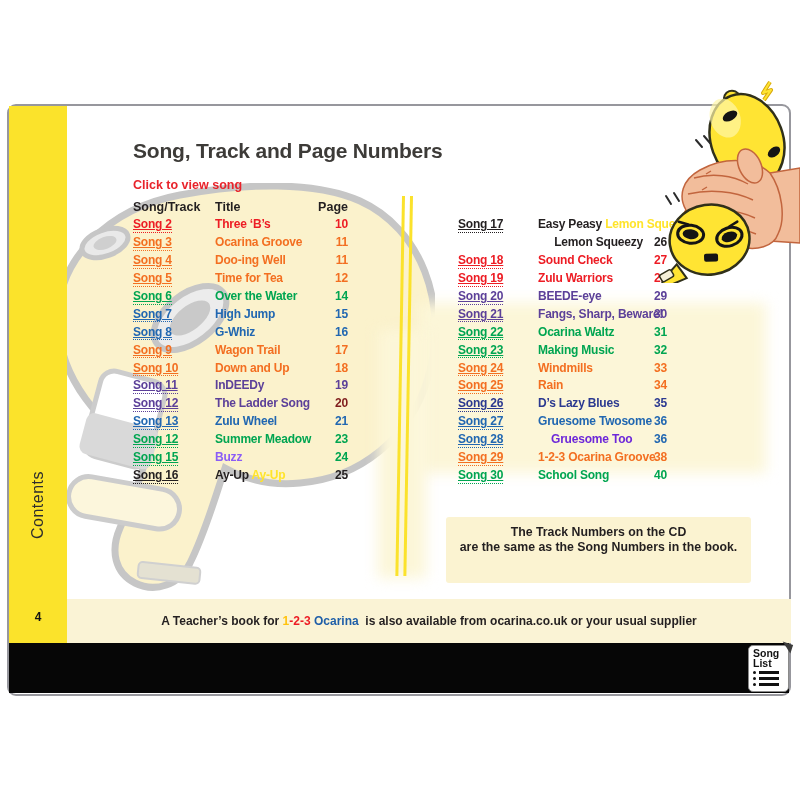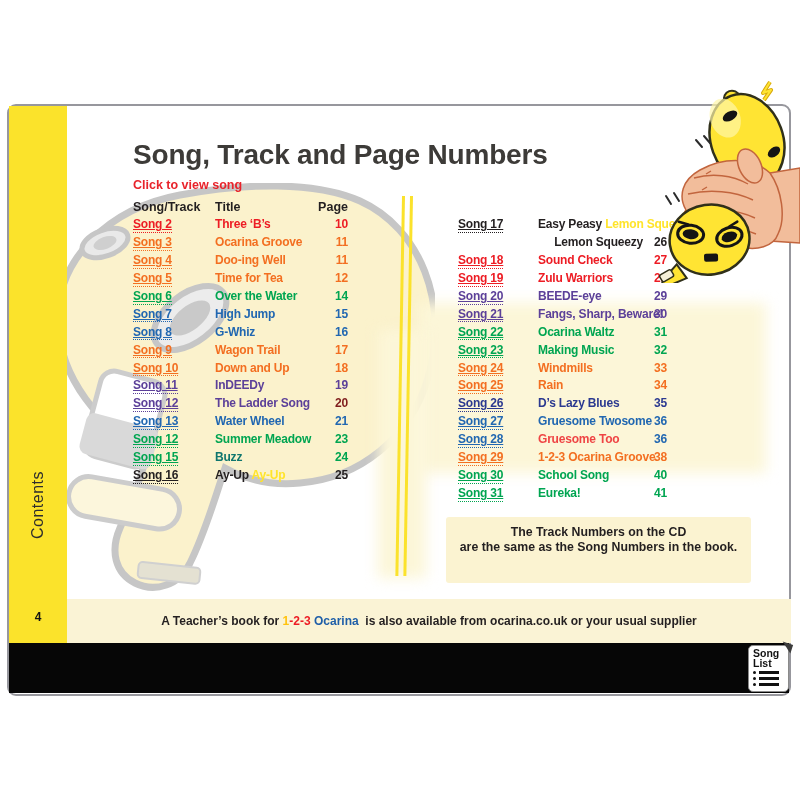--- a/index.html
+++ b/index.html
@@ -20,21 +20,21 @@
   .contents-wrap span{
     transform:rotate(-90deg);white-space:nowrap;font-size:16px;color:#2d2d2d;letter-spacing:.5px;
   }
   .page-num{left:9px;top:610px;width:58px;text-align:center;font-size:12px;font-weight:bold;color:#121212;}
   
   .watermark{left:30px;top:183px;width:405px;height:420px;z-index:0;}
   .band1{left:418px;top:303px;width:348px;height:170px;background:#FCF6D8;filter:blur(7px);z-index:0;}
   .band2{left:378px;top:330px;width:48px;height:248px;background:#FCF6D8;filter:blur(7px);z-index:0;}
   
   .content{left:0;top:0;width:800px;height:800px;z-index:2;}
-  .main-title{left:133px;top:139px;font-size:28px;font-weight:bold;color:#3D3B38;letter-spacing:-.2px;}
+  .main-title{left:133px;top:139px;font-size:21px;font-weight:bold;color:#3D3B38;letter-spacing:-.2px;}
   .subtitle{left:133px;top:178px;font-size:12.5px;font-weight:bold;color:#E8232B;}
   .hdr{top:200px;font-size:12.5px;font-weight:bold;color:#231F20;}
   .hdr-song{left:133px;}
   .hdr-title{left:215px;}
   .hdr-page{left:300px;width:48px;text-align:right;}
   .song-table{top:217px;}
   .song-table .row{height:17.95px;position:relative;}
   .row span{font-size:12px;font-weight:bold;letter-spacing:-.2px;white-space:nowrap;}
   .c-song{position:absolute;left:0;top:0;}
   .c-song .lnk{display:inline-block;text-decoration:underline;border-bottom:1.5px dotted currentColor;line-height:1.15;cursor:pointer;}
@@ -170,31 +170,31 @@
         <span class="c-title"><span style="color: rgb(92, 64, 153);">InDEEDy</span></span>
         <span class="c-page" style="color: rgb(92, 64, 153);">19</span>
       </div>
       <div class="row">
         <span class="c-song"><span class="lnk" style="color: rgb(92, 64, 153);">Song 12</span></span>
         <span class="c-title"><span style="color: rgb(92, 64, 153);">The Ladder Song</span></span>
         <span class="c-page" style="color: #7f1d1d;">20</span>
       </div>
       <div class="row">
         <span class="c-song"><span class="lnk" style="color: rgb(33, 103, 177);">Song 13</span></span>
-        <span class="c-title"><span style="color: rgb(33, 103, 177);">Water Wheel</span></span>
+        <span class="c-title"><span style="color: rgb(33, 103, 177);">Zulu Wheel</span></span>
         <span class="c-page" style="color: rgb(33, 103, 177);">21</span>
       </div>
       <div class="row">
         <span class="c-song"><span class="lnk" style="color: rgb(0, 165, 81);">Song 12</span></span>
         <span class="c-title"><span style="color: rgb(0, 165, 81);">Summer Meadow</span></span>
         <span class="c-page" style="color: rgb(0, 165, 81);">23</span>
       </div>
       <div class="row">
         <span class="c-song"><span class="lnk" style="color: rgb(0, 165, 81);">Song 15</span></span>
-        <span class="c-title"><span style="color: #0f766e;">Buzz</span></span>
+        <span class="c-title"><span style="color: #8b5cf6;">Buzz</span></span>
         <span class="c-page" style="color: rgb(0, 165, 81);">24</span>
       </div>
       <div class="row">
         <span class="c-song"><span class="lnk" style="color: rgb(35, 31, 32);">Song 16</span></span>
         <span class="c-title"><span style="color: rgb(35, 31, 32);">Ay-Up</span><span style="color: rgb(255, 228, 43);"> Ay-Up</span></span>
         <span class="c-page" style="color: rgb(35, 31, 32);">25</span>
       </div>
     </div>
   <div id="right-rows" class="abs song-table t-right">
       <div class="row">
@@ -252,37 +252,32 @@
         <span class="c-title"><span style="color: rgb(43, 57, 144);">D’s Lazy Blues</span></span>
         <span class="c-page" style="color: rgb(43, 57, 144);">35</span>
       </div>
       <div class="row">
         <span class="c-song"><span class="lnk" style="color: rgb(33, 103, 177);">Song 27</span></span>
         <span class="c-title"><span style="color: rgb(33, 103, 177);">Gruesome Twosome</span></span>
         <span class="c-page" style="color: rgb(33, 103, 177);">36</span>
       </div>
       <div class="row">
         <span class="c-song"><span class="lnk" style="color: rgb(33, 103, 177);">Song 28</span></span>
-        <span class="c-title"><span style="color: #ef4444;">Gruesome Too</span></span>
+        <span class="c-title"><span style="color: #6d28d9; margin-left: 13px;">Gruesome Too</span></span>
         <span class="c-page" style="color: rgb(33, 103, 177);">36</span>
       </div>
       <div class="row">
         <span class="c-song"><span class="lnk" style="color: rgb(243, 111, 33);">Song 29</span></span>
         <span class="c-title"><span style="color: rgb(243, 111, 33);">1-2-3 Ocarina Groove</span></span>
         <span class="c-page" style="color: rgb(243, 111, 33);">38</span>
       </div>
       <div class="row">
         <span class="c-song"><span class="lnk" style="color: rgb(0, 165, 81);">Song 30</span></span>
         <span class="c-title"><span style="color: rgb(0, 165, 81);">School Song</span></span>
         <span class="c-page" style="color: rgb(0, 165, 81);">40</span>
-      </div>
-      <div class="row">
-        <span class="c-song"><span class="lnk" style="color: rgb(0, 165, 81);">Song 31</span></span>
-        <span class="c-title"><span style="color: rgb(0, 165, 81);">Eureka!</span></span>
-        <span class="c-page" style="color: rgb(0, 165, 81);">41</span>
       </div>
     </div>
 
   <div class="abs divider div-a"></div>
   <div class="abs divider div-b"></div>
 
   <div class="abs info-box">
     <div class="info-line1">The Track Numbers on the CD</div>
     <div>are the same as the Song Numbers in the book.</div>
   </div>

